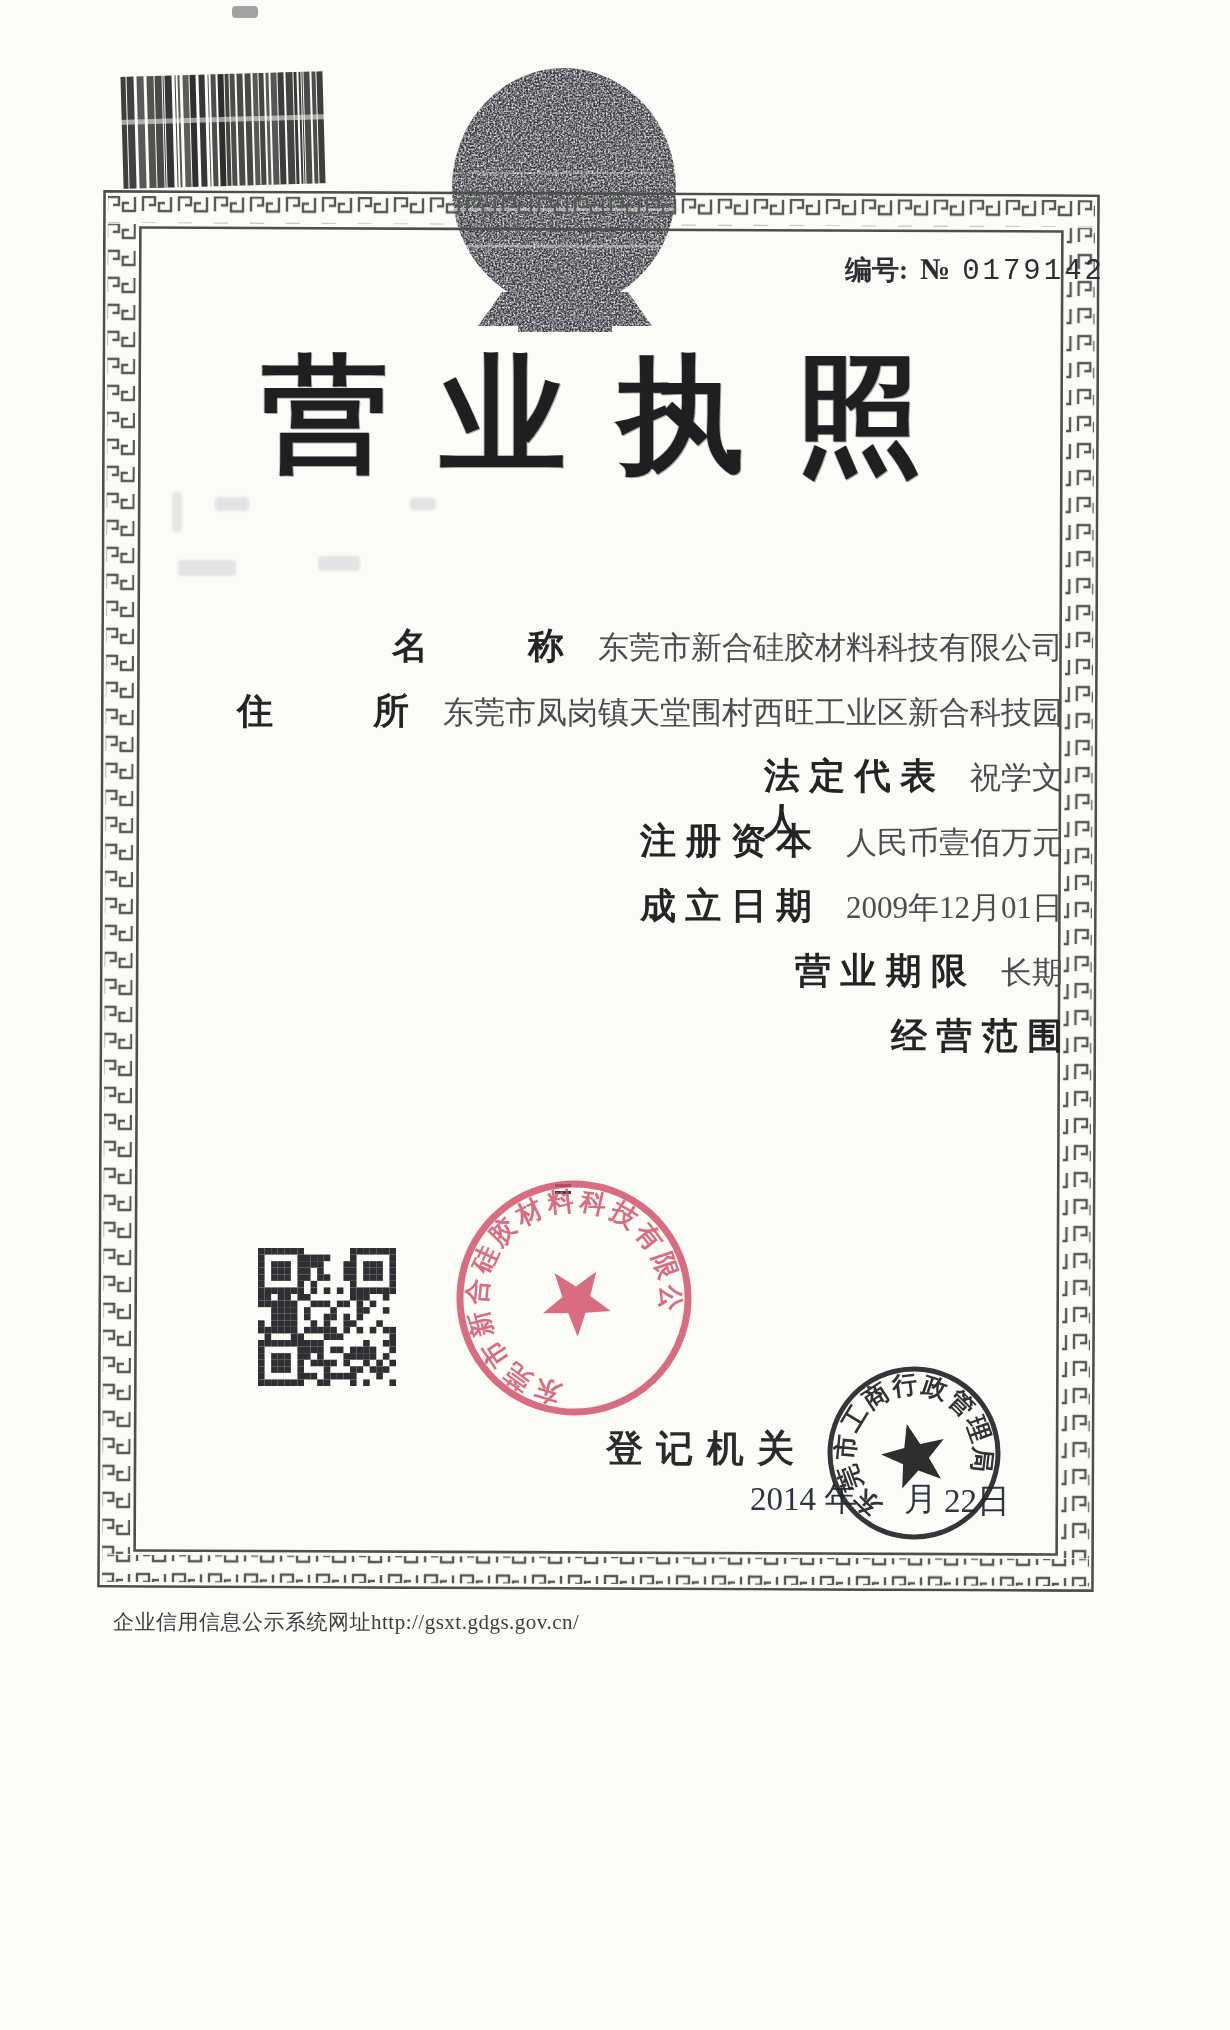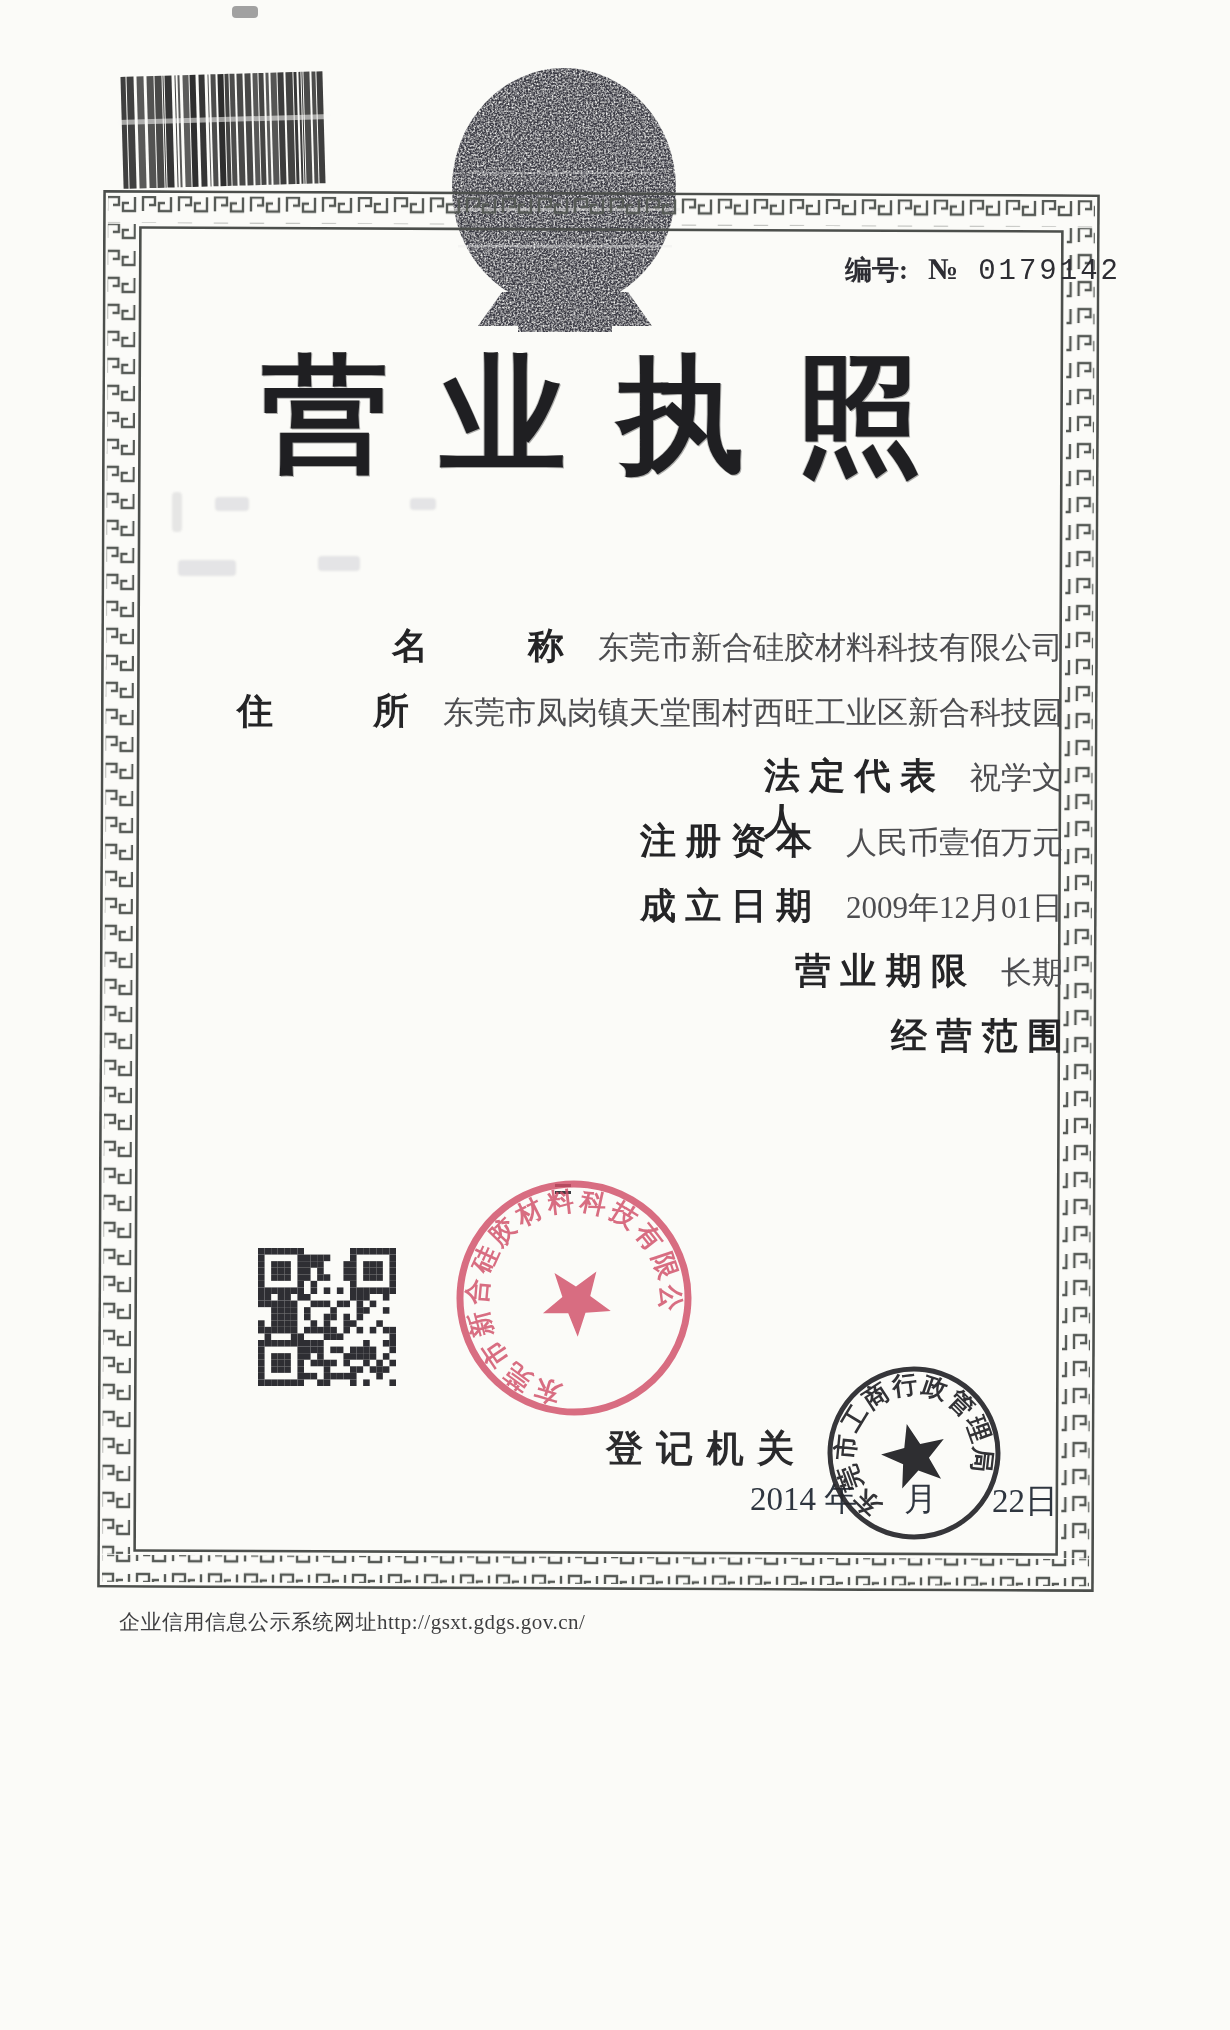--- a/index.html
+++ b/index.html
@@ -13,21 +13,21 @@
   .barcode::after{content:"";position:absolute;left:-4px;right:-4px;top:38%;height:5px;
                   background:rgba(250,250,248,.55);}
 
   
   .emblem{position:absolute;left:432px;top:60px;}
 
   
   .frame{position:absolute;left:100px;top:192px;transform:rotate(.25deg);}
 
   
-  .serial{position:absolute;left:845px;top:252px;display:flex;align-items:baseline;gap:20px;
+  .serial{position:absolute;left:845px;top:252px;display:flex;align-items:baseline;gap:12px;
           color:#2d2d33;}
   .serial .lab{font-size:27px;font-weight:700;}
   .serial .no-sym{font-size:30px;font-weight:900;}
   .serial .num{font-size:29px;letter-spacing:3px;font-family:"Liberation Mono", monospace;}
 
   
   .title{position:absolute;left:262px;top:332px;font-size:126px;font-weight:900;
          letter-spacing:52px;color:#1f1f22;white-space:nowrap;
          text-shadow:1px 1px 0 rgba(30,30,30,.35), -1px 0 0 rgba(30,30,30,.25);}
 
@@ -54,24 +54,24 @@
   
   .company-seal{position:absolute;left:448px;top:1172px;transform:rotate(-38deg);opacity:.82;}
   .registrar-stamp{position:absolute;left:823px;top:1362px;transform:rotate(-14deg);opacity:.92;}
 
   
   .registrar{position:absolute;left:606px;top:1424px;width:188px;font-size:37px;font-weight:700;
              color:#2a2a2c;text-align:justify;text-align-last:justify;}
   .dateline span{position:absolute;font-size:33px;color:#2f3640;white-space:nowrap;}
   .d-year{left:750px;top:1477px;}
   .d-month{left:904px;top:1477px;}
-  .d-day{left:992px;top:1479px;font-family:Liberation Serif, serif;}
-
-  
-  .footer-left{position:absolute;left:119px;top:1608px;font-size:21px;color:#3e3e40;letter-spacing:.5px;}
+  .d-day{left:944px;top:1479px;font-family:Liberation Serif, serif;}
+
+  
+  .footer-left{position:absolute;left:113px;top:1608px;font-size:21px;color:#3e3e40;letter-spacing:.5px;}
   .footer-right{position:absolute;left:706px;top:1604px;width:430px;font-size:22px;color:#333335;text-align:right;}
 
   
   .smudge{position:absolute;background:rgba(95,95,120,.14);filter:blur(1px);border-radius:4px;}
   .sm1{left:215px;top:497px;width:34px;height:14px;}
   .sm2{left:178px;top:560px;width:58px;height:16px;}
   .sm3{left:318px;top:556px;width:42px;height:15px;}
   .sm4{left:410px;top:498px;width:26px;height:12px;}
   .sm-top{left:232px;top:6px;width:26px;height:12px;background:rgba(50,50,55,.45);filter:blur(.5px);}
   .sm-title{left:172px;top:492px;width:10px;height:40px;background:rgba(80,80,100,.12);}

